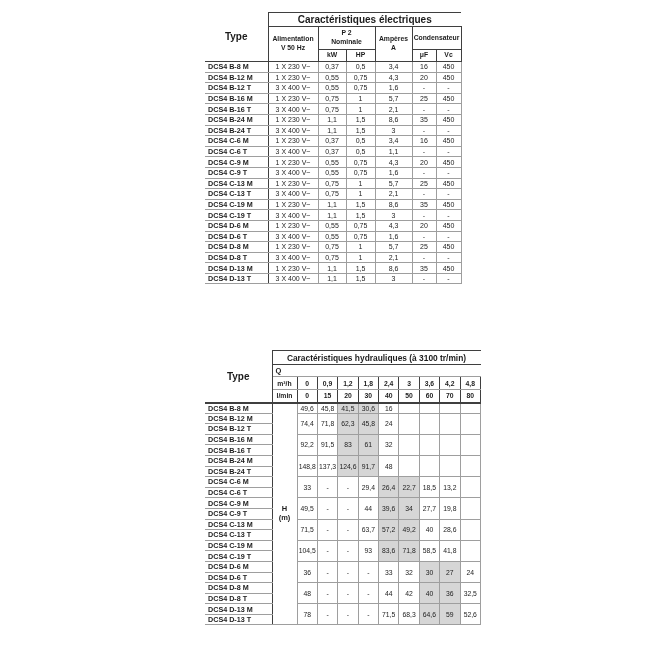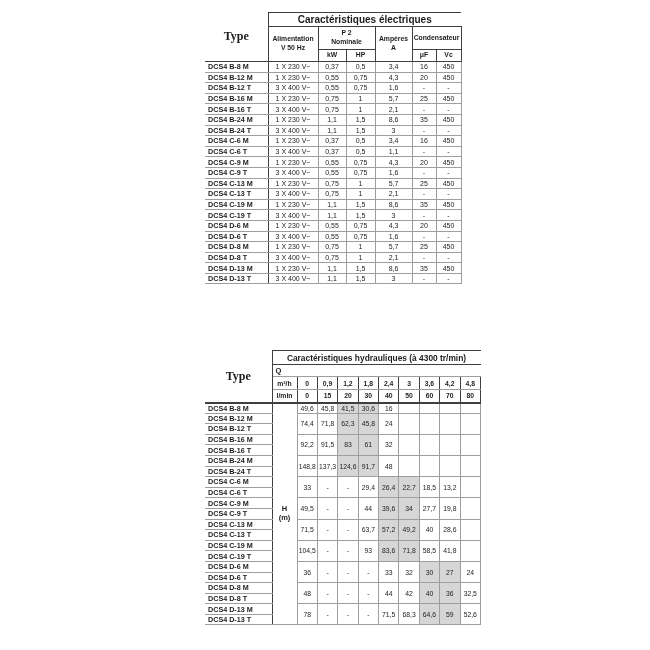--- a/index.html
+++ b/index.html
@@ -20,22 +20,22 @@
 
   table{border-collapse:collapse;table-layout:fixed;color:var(--ink);}
   .t-elec{width:256px;}
   .t-hydr{width:276px;}
   td{padding:0;text-align:center;vertical-align:middle;white-space:nowrap;overflow:hidden;}
 
   
   .title{font-weight:bold;font-size:10px;height:14px;
          border-top:1.5px solid var(--bd);border-bottom:1px solid var(--bd);}
   .t-hydr .title{font-size:8.4px;}
-  .type-h{font-weight:bold;font-size:12px;
-          border-right:1.5px solid var(--bd);border-bottom:1.5px solid var(--bd);font-family:Liberation Serif, serif;}
+  .type-h{font-weight:bold;font-size:10px;
+          border-right:1.5px solid var(--bd);border-bottom:1.5px solid var(--bd);}
   .t-hydr .type-h{border-bottom:2px solid var(--bd);}
 
   
   .sh{font-weight:bold;font-size:6.8px;line-height:1.3;
       border-right:1px solid var(--bd);}
   .h2 td{height:23px;}
   .h3 td{height:12px;border-bottom:1.5px solid var(--bd);}
   .rs{border-bottom:1.5px solid var(--bd);}   
   .gp{border-bottom:1px solid var(--bd);}     
 
@@ -308,21 +308,21 @@
         <col>
         <col>
         <col>
         <col>
         <col>
         <col>
     </colgroup>
     <thead>
       <tr>
         <td class="type-h" rowspan="4">Type</td>
-        <td class="title" colspan="10">Caractéristiques hydrauliques (à 4300 tr/min)</td>
+        <td class="title" colspan="10">Caractéristiques hydrauliques (à 3100 tr/min)</td>
       </tr>
       <tr>
         <td class="q" colspan="10">Q</td>
       </tr>
       <tr id="m3h-row">
         <td class="ul">m³/h</td>
       <td class="un">0</td>
           <td class="un">0,9</td>
           <td class="un">1,2</td>
           <td class="un">1,8</td>

